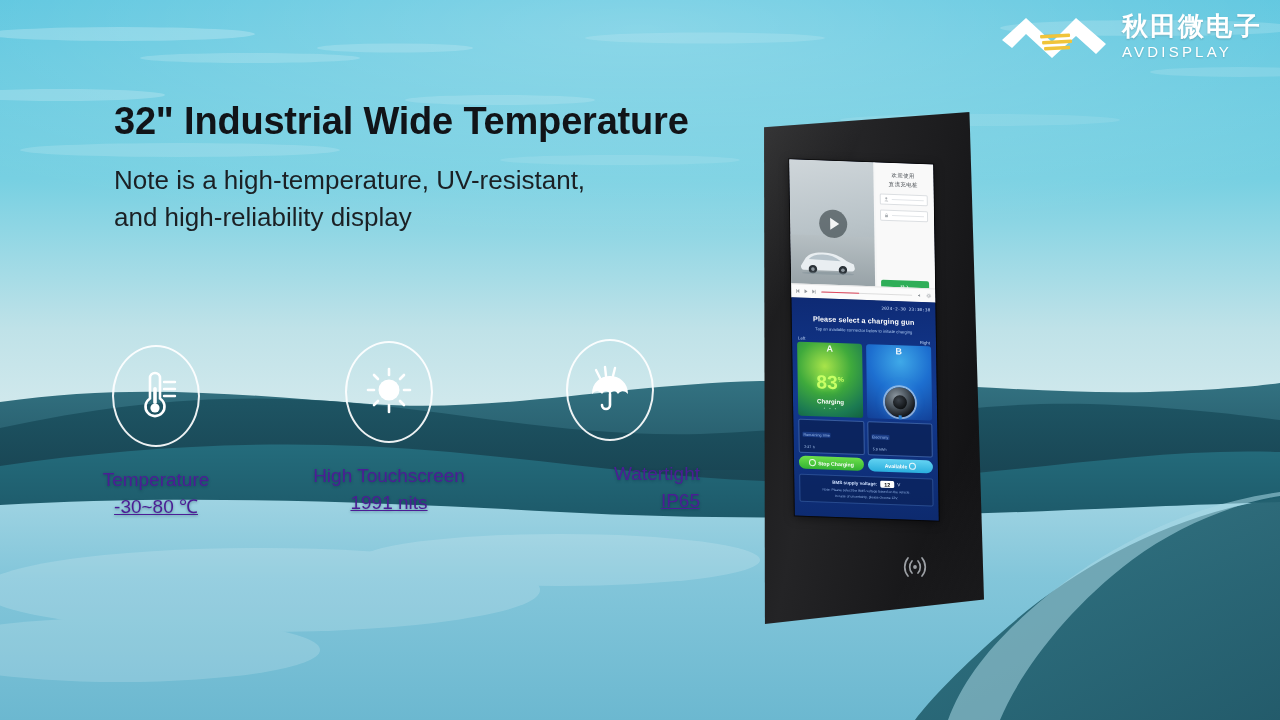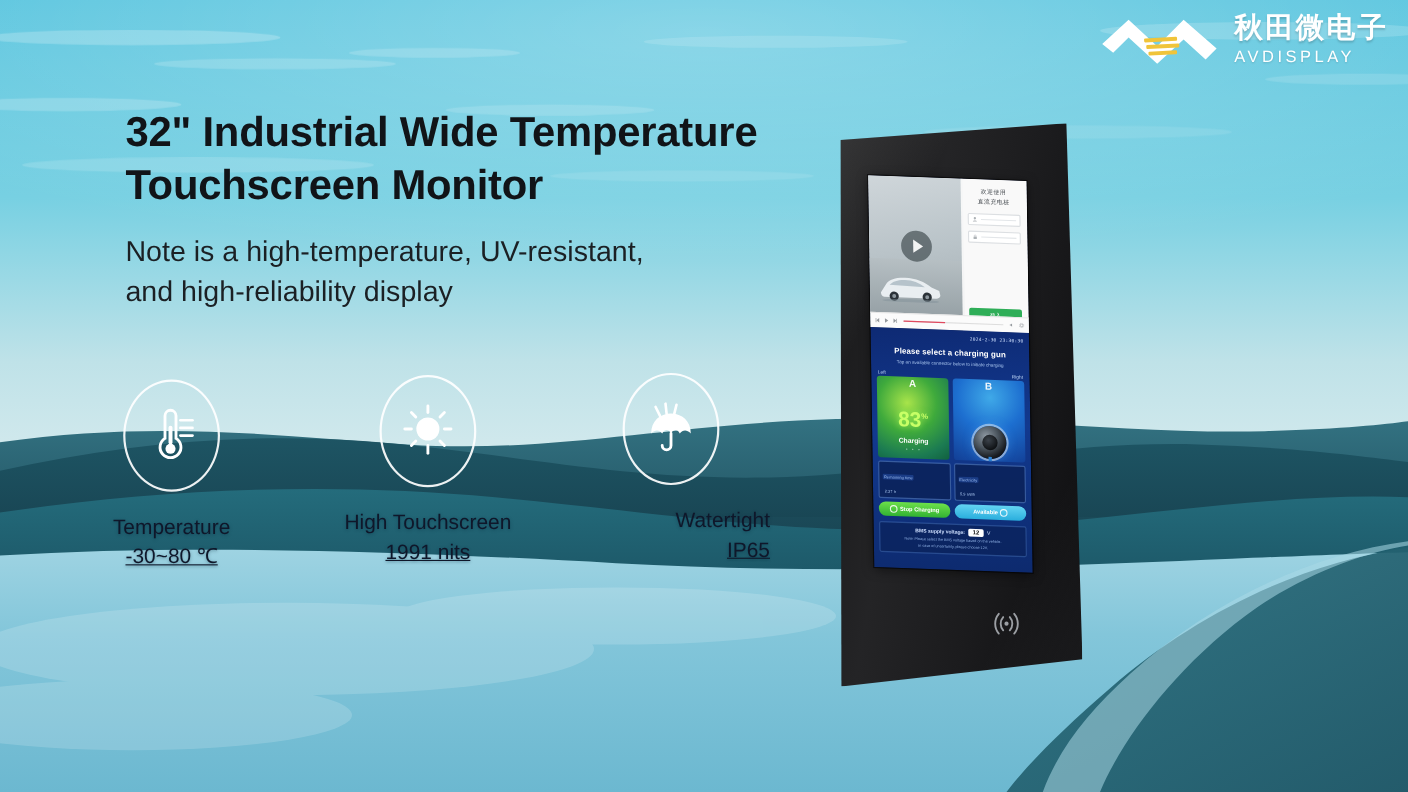--- a/index.html
+++ b/index.html
@@ -53,21 +53,21 @@
   }
   .feature .ring {
     width:88px; height:102px; margin:0 auto;
     border:2px solid rgba(255,255,255,.92);
     border-radius:50%;
     display:flex; align-items:center; justify-content:center;
   }
   .feature .ring svg { display:block; }
   .feature .cap {
     margin-top:20px;
-    color:#0f172a; font-size:19px; line-height:1.42; font-weight:400;
+    color:#4c1d95; font-size:19px; line-height:1.42; font-weight:400;
     text-shadow:0 1px 3px rgba(0,40,60,.42);
     font-family:"Liberation Sans", sans-serif;
   }
   .feature .cap .l2 { display:block;text-decoration:underline; }
 
   
   .kiosk { position:absolute; left:760px; top:112px; width:224px; height:512px; z-index:16; }
   .kiosk-body {
     position:absolute; inset:0;
     background:linear-gradient(100deg,#171718 0%,#242426 34%,#1b1b1d 64%,#0e0e10 100%);
@@ -348,21 +348,20 @@
     </svg>
     <div class="logo-text">
       <div class="logo-cn">秋田微电子</div>
       <div class="logo-en">AVDISPLAY</div>
     </div>
   </div>
 
   <div class="copy">
     <div class="headline">
       <div>32" Industrial Wide Temperature</div>
-      <div>Touchscreen Monitor</div>
     </div>
     <div class="subhead">
       <div>Note is a high-temperature, UV-resistant,</div>
       <div>and high-reliability display</div>
     </div>
   </div>
 
   <div class="features">
 
     <div class="feature" style="left:66px; top:0;">

